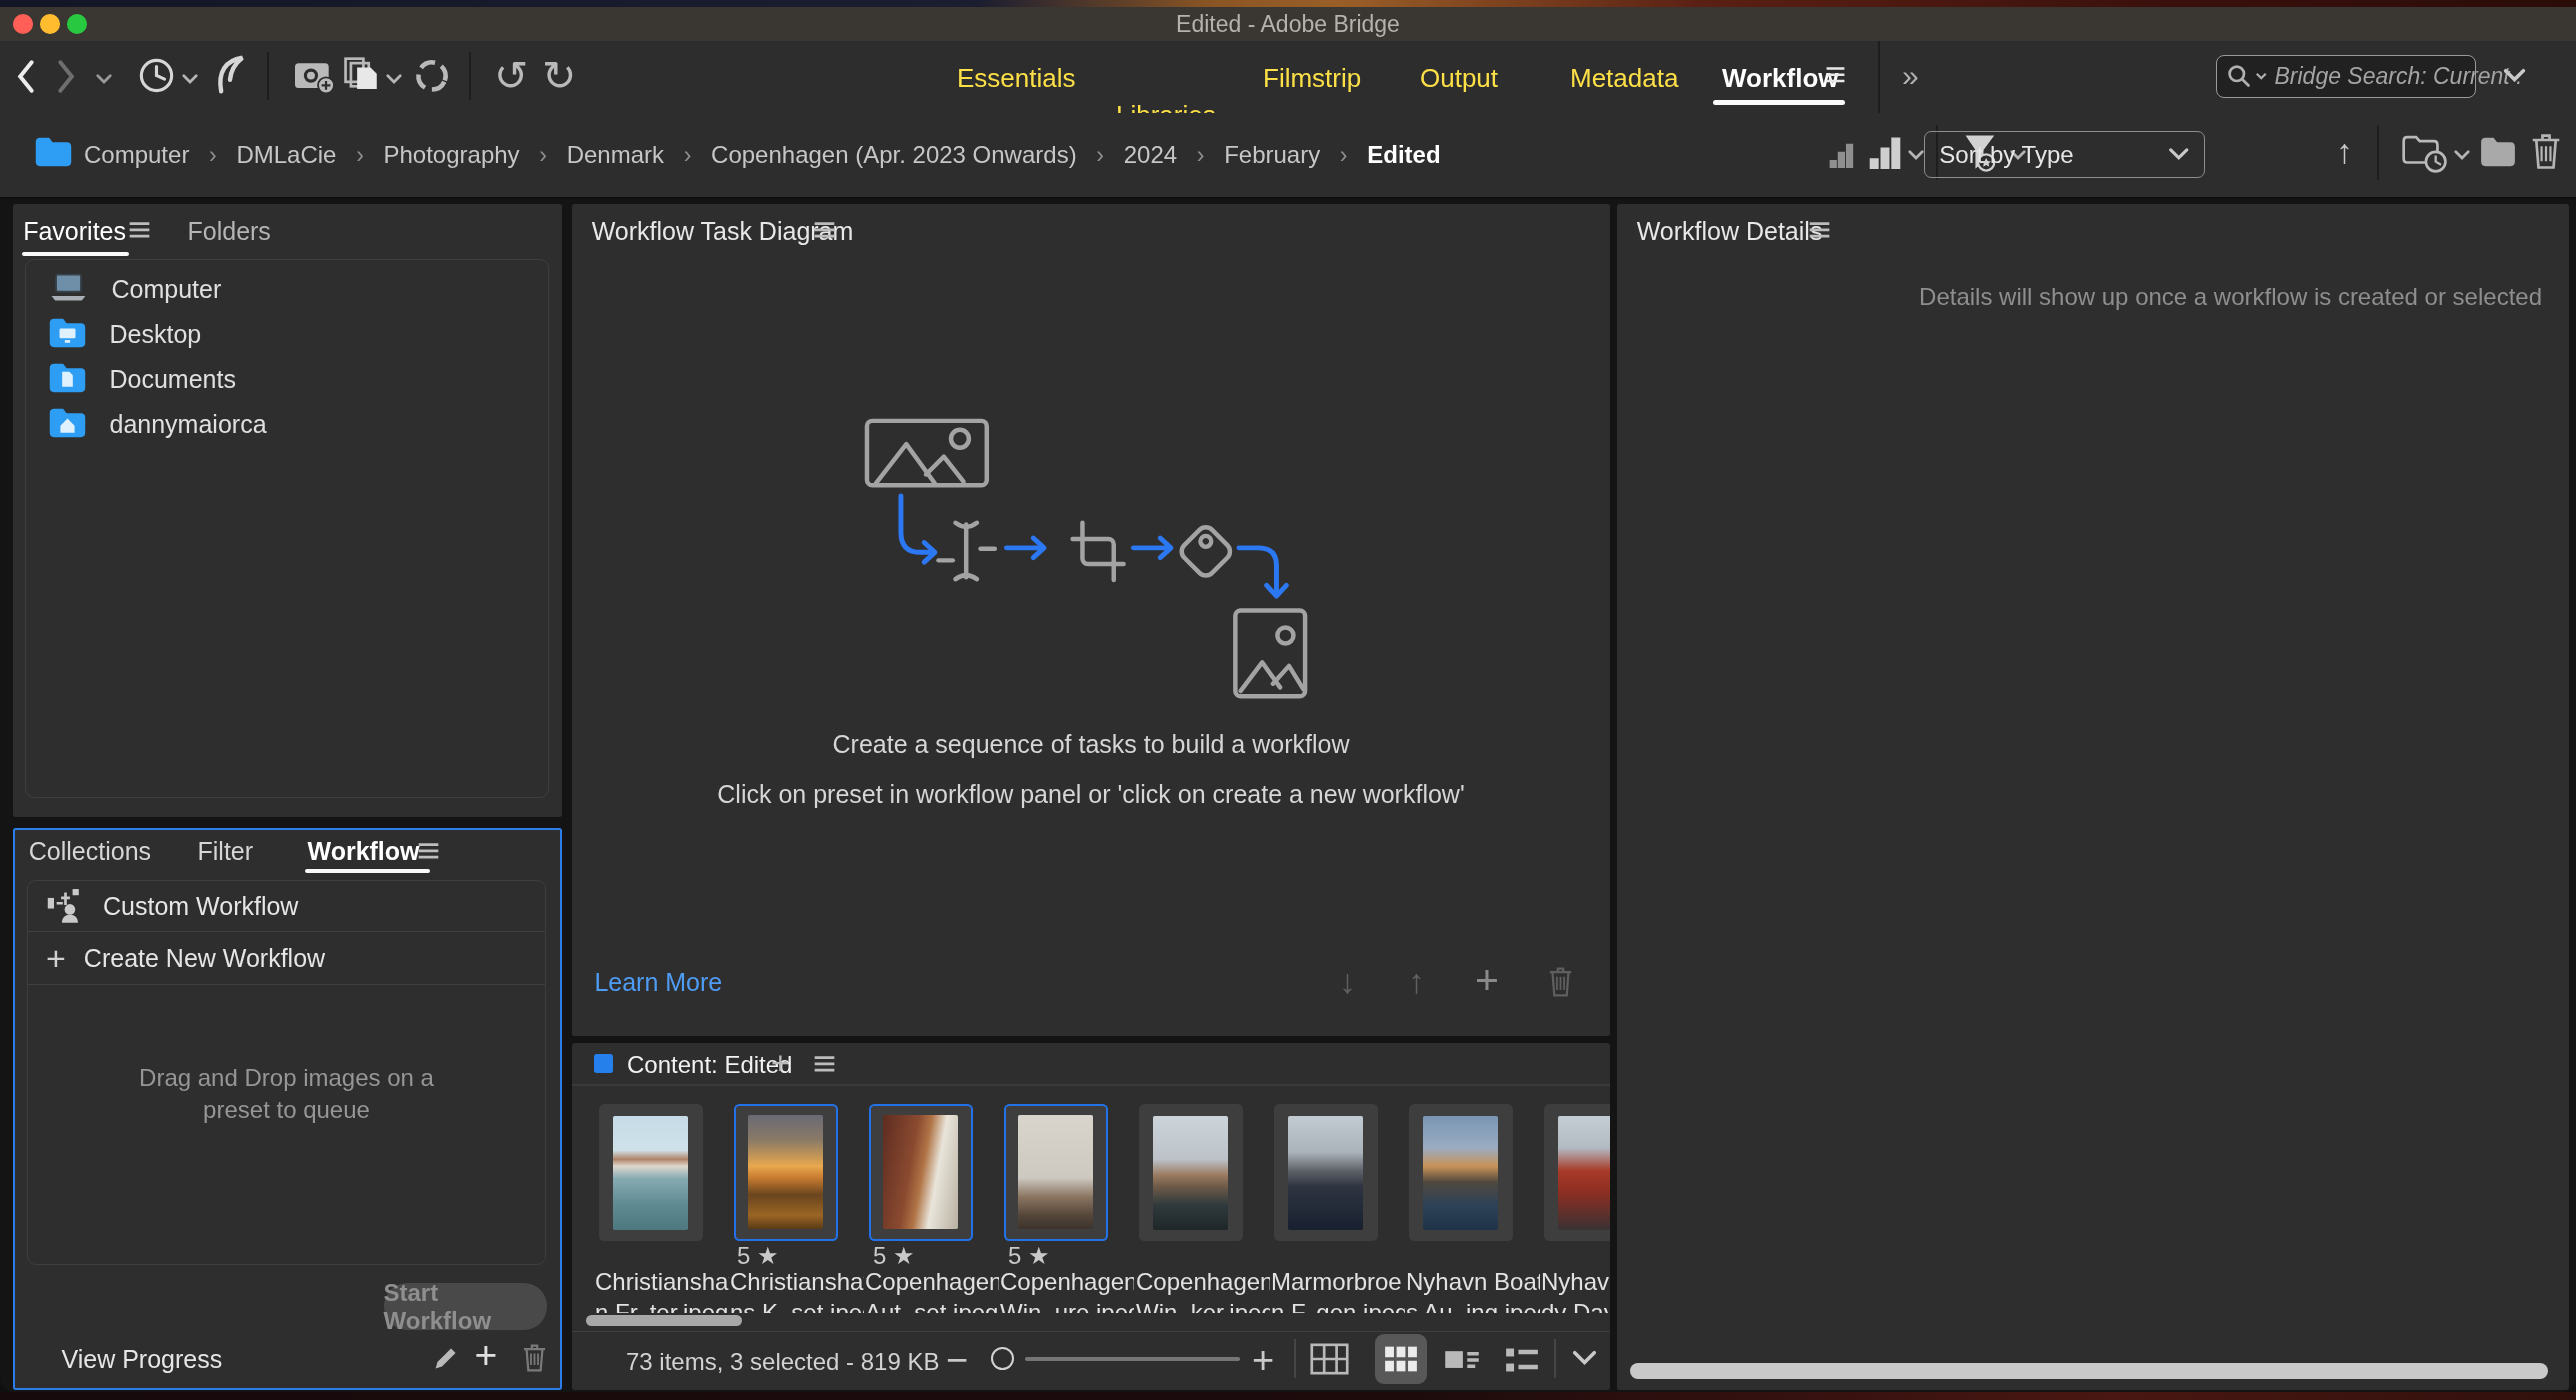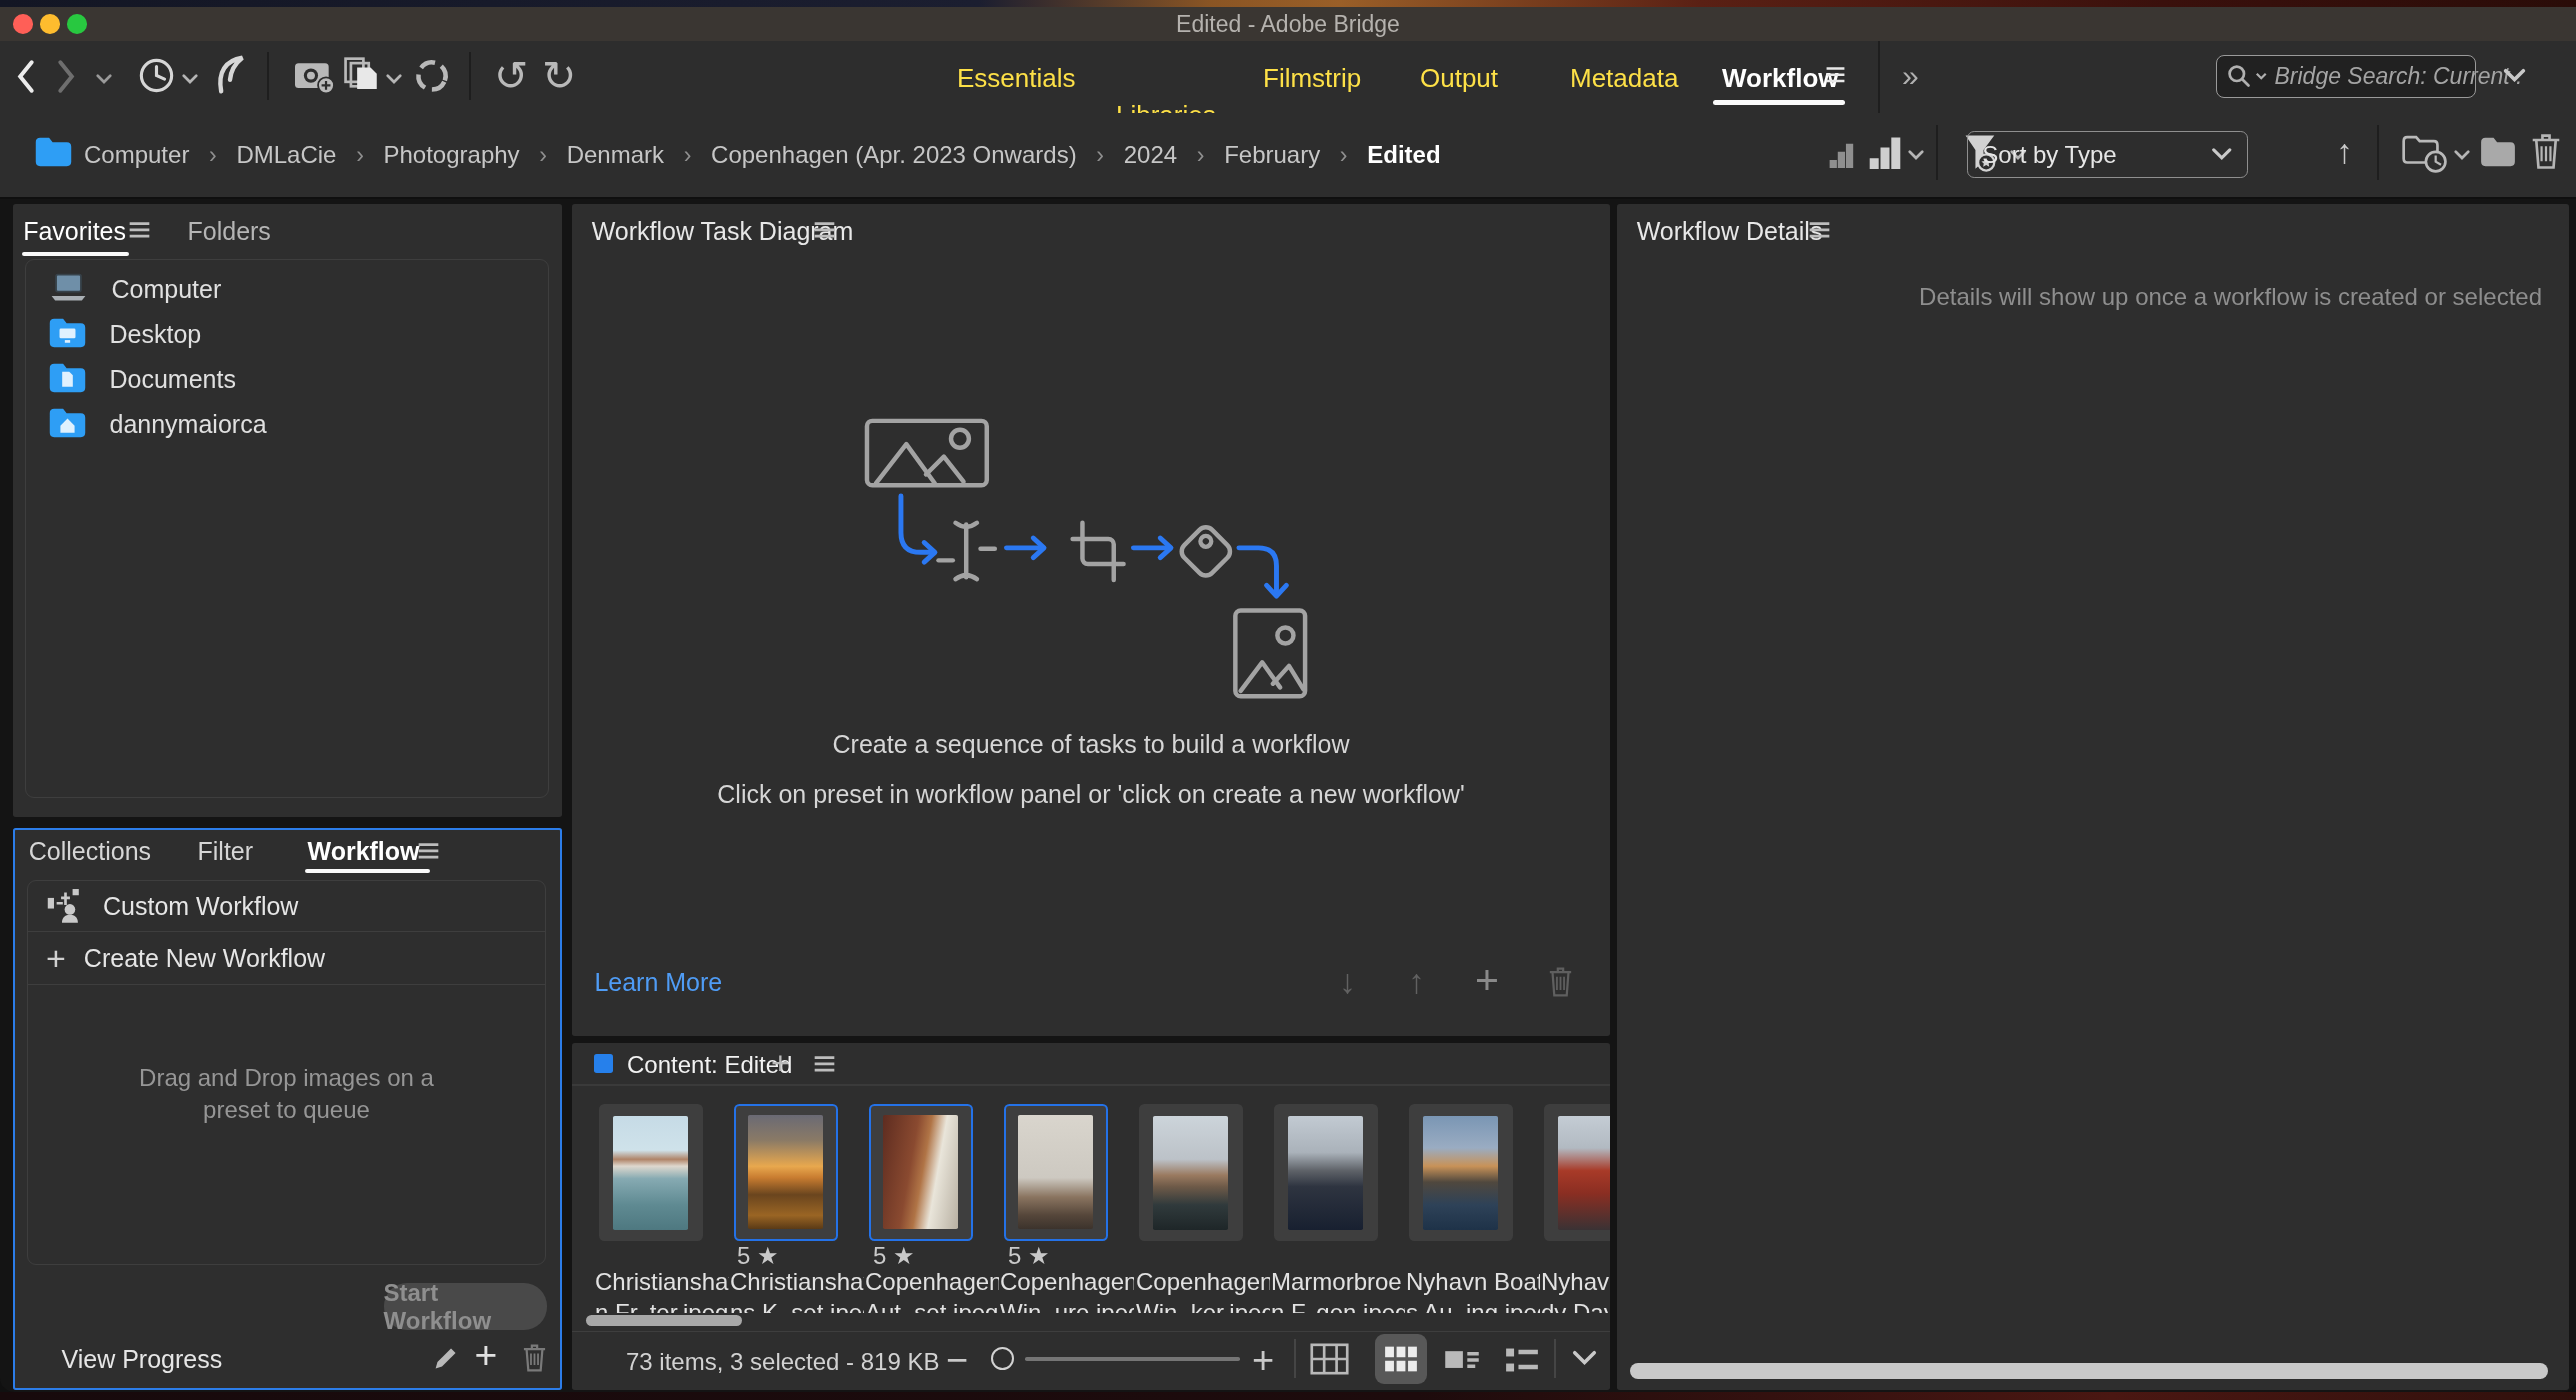--- a/index.html
+++ b/index.html
@@ -18,21 +18,21 @@
   .pathbar{left:0;top:113px;width:2576px;height:84px;background:#2d2d2d;border-bottom:2.7px solid #0f0f0f;}
   .vdiv{width:1.8px;background:#1e1e1e;}
   .tab{font-size:26px;color:#fde047;cursor:default;}
   .tab.active{color:#ffffff;font-weight:600;}
   .tab-underline{height:4.5px;background:#fafafa;border-radius:2.7px;}
   .search-box{left:2216px;top:55px;width:258px;height:41px;background:#212121;border:1.8px solid #9a9a9a;border-radius:8px;display:flex;align-items:center;}
   .search-text{font-style:italic;font-size:23px;color:#a4a4a4;margin-left:7.2px;white-space:nowrap;}
   .crumb{font-size:24px;color:#c6c6c6;white-space:nowrap;}
   .crumb.last{color:#ffffff;font-weight:600;}
   .crumb-sep{font-size:23px;color:#8f8f8f;margin:0 19.7px;}
-  .select-box{left:1967px;top:131px;width:281px;height:47px;border:1.8px solid #8f8f8f;border-radius:7.2px;display:flex;align-items:center;justify-content:space-between;padding:0 14.3px;box-sizing:border-box;}
+  .select-box{left:1924px;top:131px;width:281px;height:47px;border:1.8px solid #8f8f8f;border-radius:7.2px;display:flex;align-items:center;justify-content:space-between;padding:0 14.3px;box-sizing:border-box;}
   .select-box span{font-size:24px;color:#e6e6e6;}
   
   .panel{background:#2e2e2e;border-radius:2.7px;}
   .panel-title{font-size:25px;color:#e8e8e8;}
   .rounded-box{border:1.8px solid #3e3e3e;border-radius:9px;box-sizing:border-box;}
   .fav-row{display:flex;align-items:center;height:45px;padding-left:21.5px;}
   .fav-row span.lbl{margin-left:23px;font-size:25px;color:#e0e0e0;}
   .preset-row{display:flex;align-items:center;border-bottom:1.8px solid #3e3e3e;padding-left:18px;}
   .preset-row span.lbl{margin-left:18px;font-size:25px;color:#e6e6e6;}
   .empty-hint{color:#969696;font-size:24px;text-align:center;line-height:32px;}

